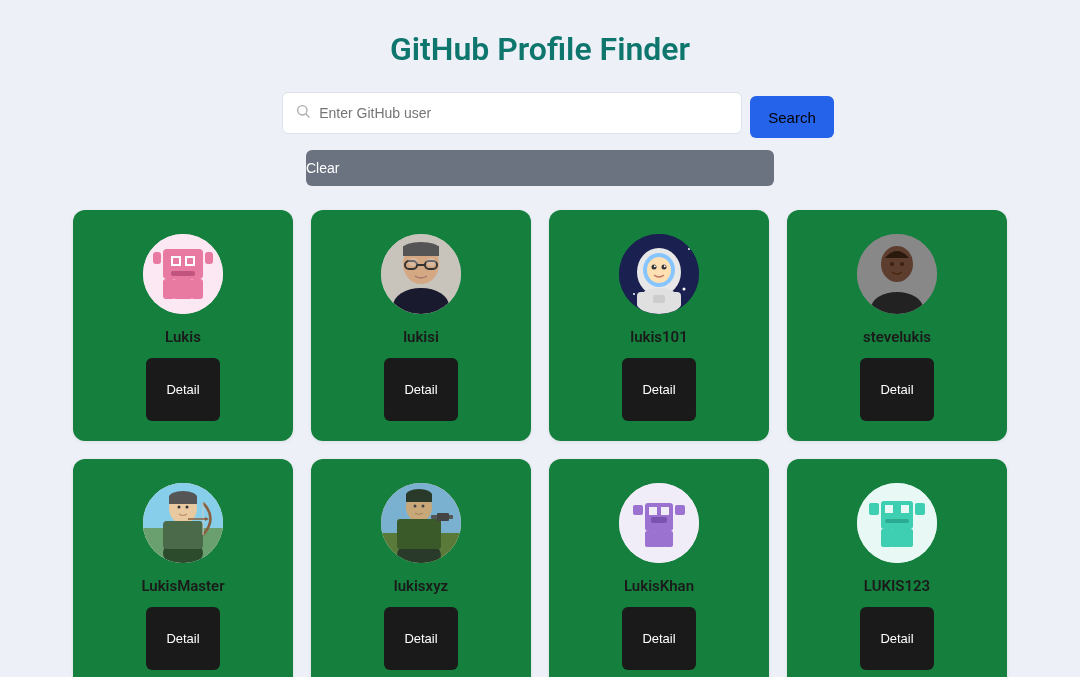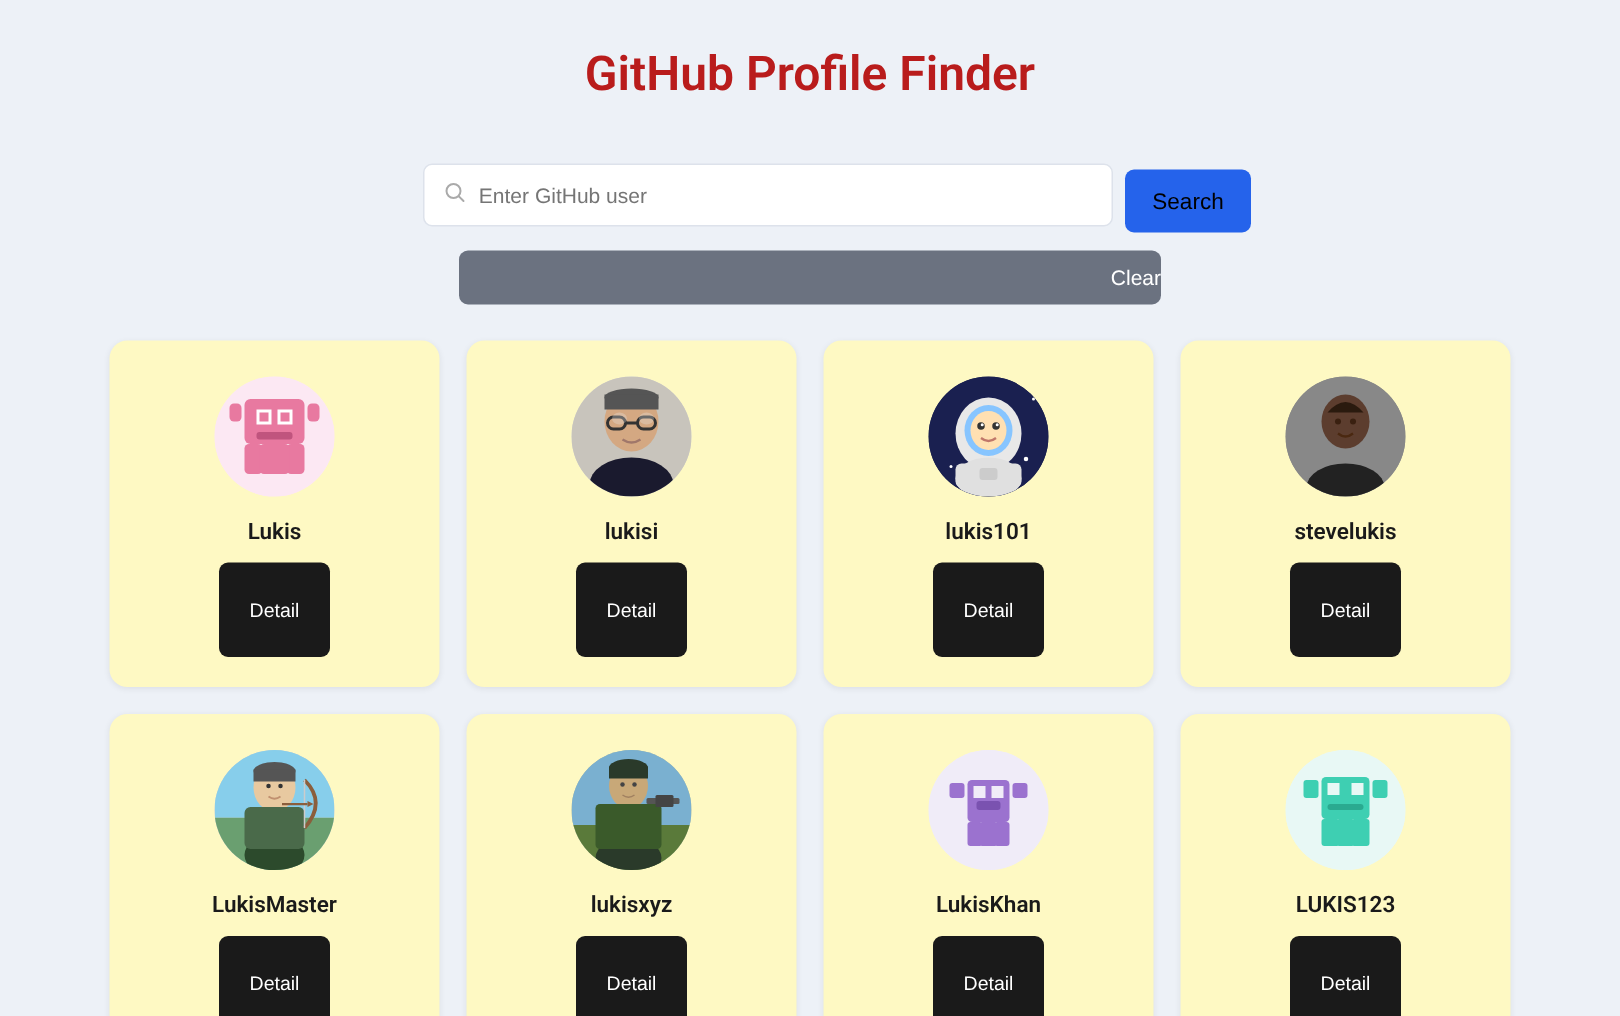--- a/index.html
+++ b/index.html
@@ -9,23 +9,23 @@
       background-color: #edf1f7;
       min-height: 677px;
       display: flex;
       flex-direction: column;
       align-items: center;
     }
 
     .page-title {
       font-size: 32px;
       font-weight: 600;
-      color: #b91c1c;
+      color: #0f766e;
       margin-top: 30px;
-      margin-bottom: 41px;
+      margin-bottom: 24px;
       text-align: center;
     }
 
     .search-section {
       display: flex;
       flex-direction: column;
       align-items: center;
       width: 100%;
       margin-bottom: 24px;
     }
@@ -77,35 +77,35 @@
       display: block;
       width: 468px;
       background: #6b7280;
       color: #fff;
       border: none;
       border-radius: 6px;
       padding: 10px 0;
       font-size: 14px;
       font-weight: 500;
       cursor: pointer;
-      text-align: right;
+      text-align: left;
     }
 
     .profiles-grid {
       display: grid;
       grid-template-columns: repeat(4, 220px);
       gap: 18px;
       padding: 0 24px 32px;
       width: 100%;
       max-width: 1000px;
       justify-content: center;
     }
 
     .profile-card {
-      background: #fef9c3;
+      background: #15803d;
       border-radius: 12px;
       padding: 24px 16px 20px;
       display: flex;
       flex-direction: column;
       align-items: center;
       box-shadow: 0 1px 4px rgba(0,0,0,0.07);
     }
 
     .avatar {
       width: 80px;

